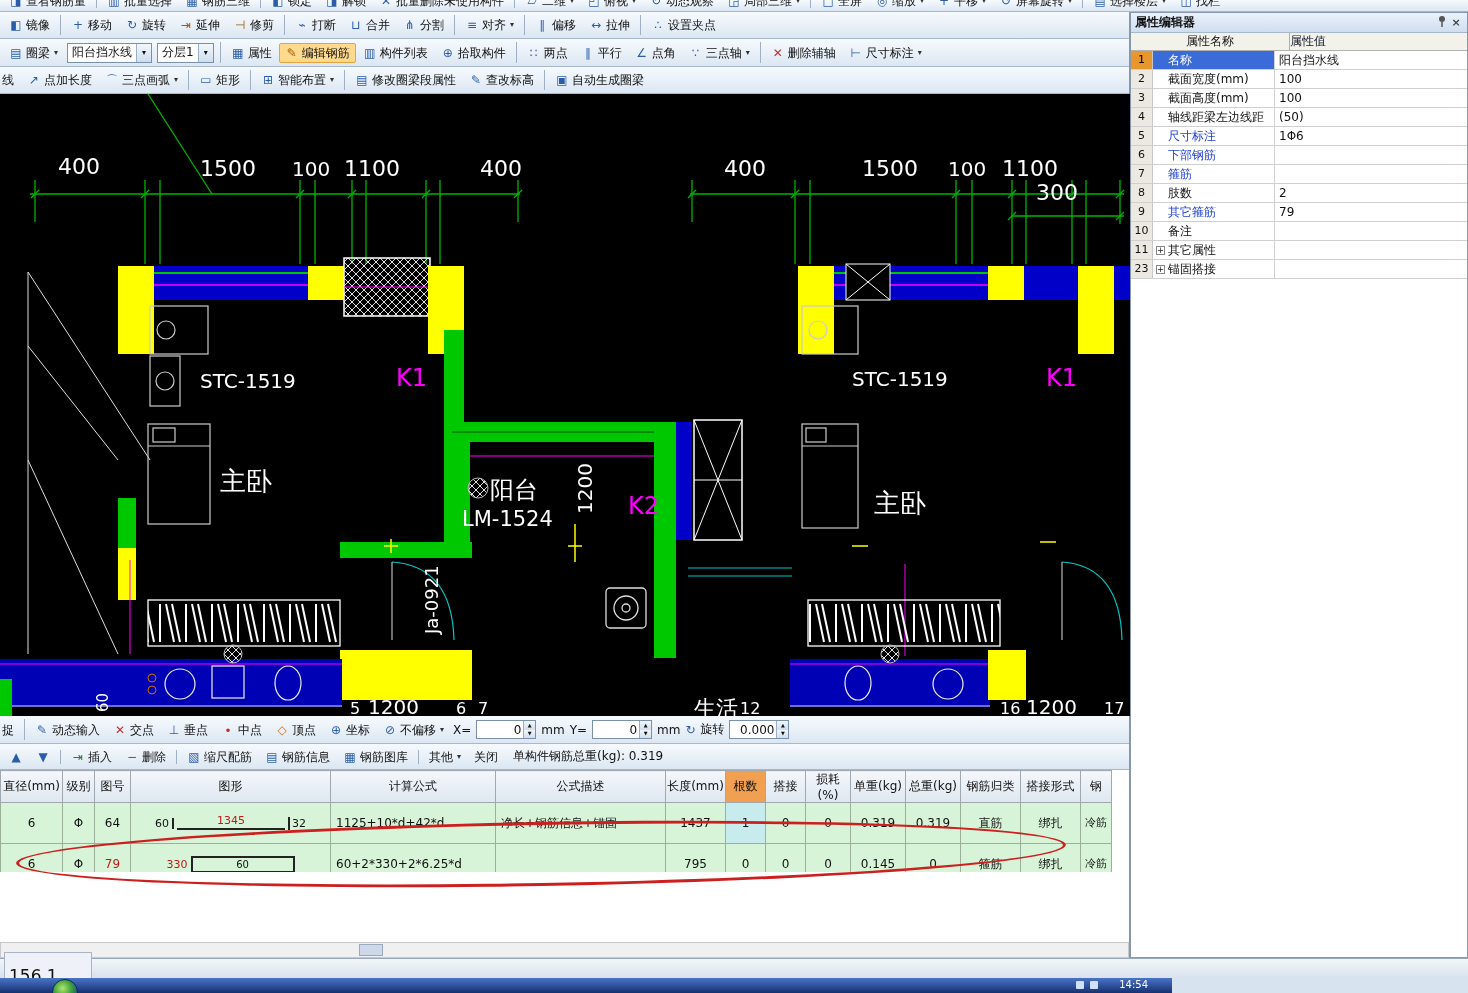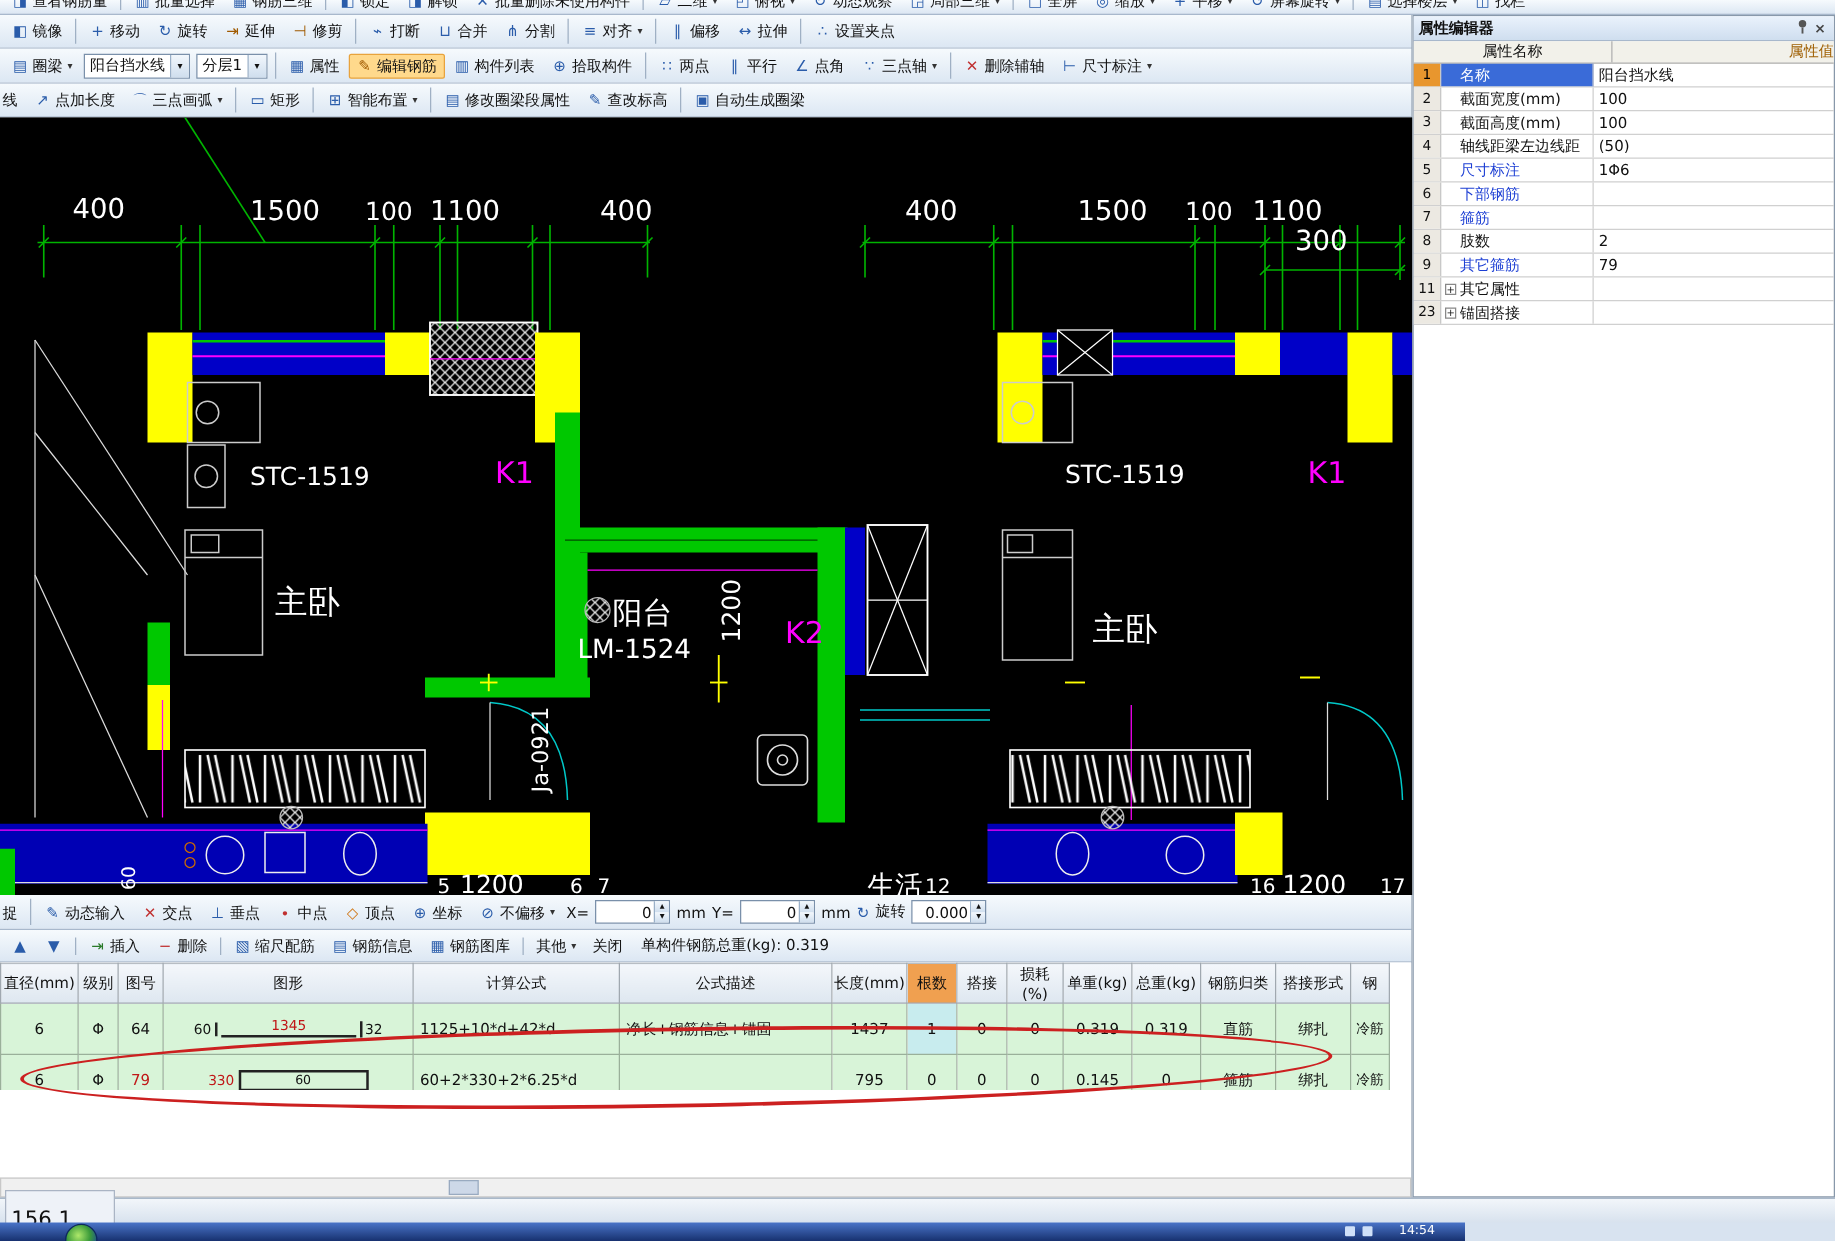--- a/index.html
+++ b/index.html
@@ -62,21 +62,21 @@
   #hscroll .thumb{position:absolute;left:358px;top:1px;width:24px;height:12px;background:#cdd8e8;border:1px solid #99aac0}
 
   #prop-panel{position:absolute;top:12px;left:1130px;width:338px;height:946px;background:#fff;
     border:1px solid #8898aa;display:flex;flex-direction:column}
   #prop-title{height:20px;display:flex;align-items:center;background:linear-gradient(#eaf2fc,#cfdeef);
     border-bottom:1px solid #a8b8cc;padding:0 4px;font-weight:bold}
   #prop-title .sp{flex:1}
   .title-ico{width:14px;text-align:center;color:#444;font-size:11px}
   #prop-head{display:flex;height:18px;border-bottom:1px solid #b0b0b0;background:#f2f1ea;flex:0 0 auto}
   #prop-head .h1{width:159px;text-align:center;border-right:1px solid #b0b0b0;line-height:17px}
-  #prop-head .h2{flex:1;text-align:right;color:#a16207;line-height:17px}
+  #prop-head .h2{flex:1;text-align:left;color:#0f172a;line-height:17px}
   .prow{display:flex;height:19px;border-bottom:1px solid #d0d0d0;flex:0 0 auto}
   .pnum{width:22px;background:#ece9e2;border-right:1px solid #c8c8c8;text-align:center;font-size:11px;line-height:18px}
   .pname{width:122px;border-right:1px solid #d0d0d0;padding-left:15px;line-height:18px;overflow:hidden}
   .pname.pexp{padding-left:3px}
   .pval{flex:1;padding-left:4px;line-height:18px;overflow:hidden}
   .prow.sel .pnum{background:#e8962e;color:#000}
   .prow.sel .pname{background:#3a6bd8;color:#fff}
   .plink{color:#1d3fd4}
   .expico{display:inline-block;width:9px;height:9px;border:1px solid #888;line-height:7px;text-align:center;
     font-size:8px;margin-right:3px;background:#fff;vertical-align:1px}
@@ -807,20 +807,25 @@
           <div class="pnum">8</div>
           <div class="pname"><span>肢数</span></div>
           <div class="pval">2</div>
         </div>
         <div class="prow">
           <div class="pnum">9</div>
           <div class="pname"><span class="plink">其它箍筋</span></div>
           <div class="pval">79</div>
         </div>
         <div class="prow">
+          <div class="pnum">10</div>
+          <div class="pname"><span>备注</span></div>
+          <div class="pval"></div>
+        </div>
+        <div class="prow">
           <div class="pnum">11</div>
           <div class="pname pexp"><span class="expico">+</span><span>其它属性</span></div>
           <div class="pval"></div>
         </div>
         <div class="prow">
           <div class="pnum">23</div>
           <div class="pname pexp"><span class="expico">+</span><span>锚固搭接</span></div>
           <div class="pval"></div>
         </div>
       </div>

